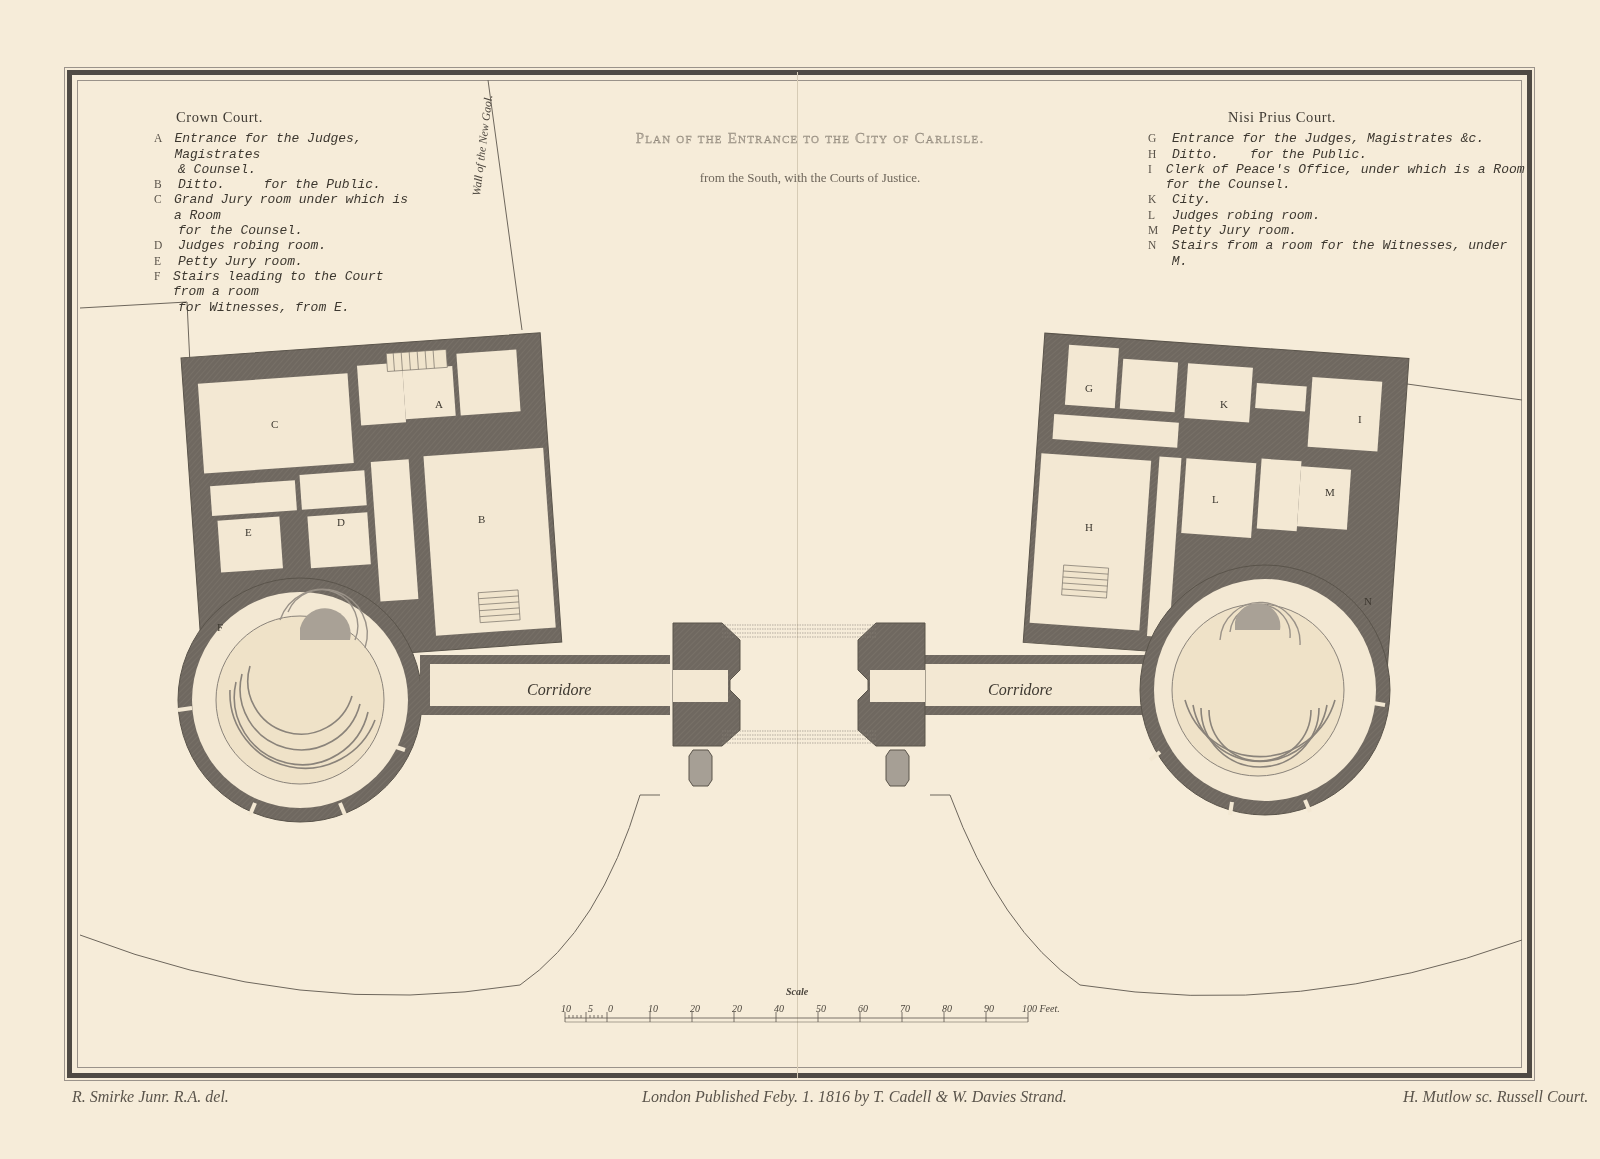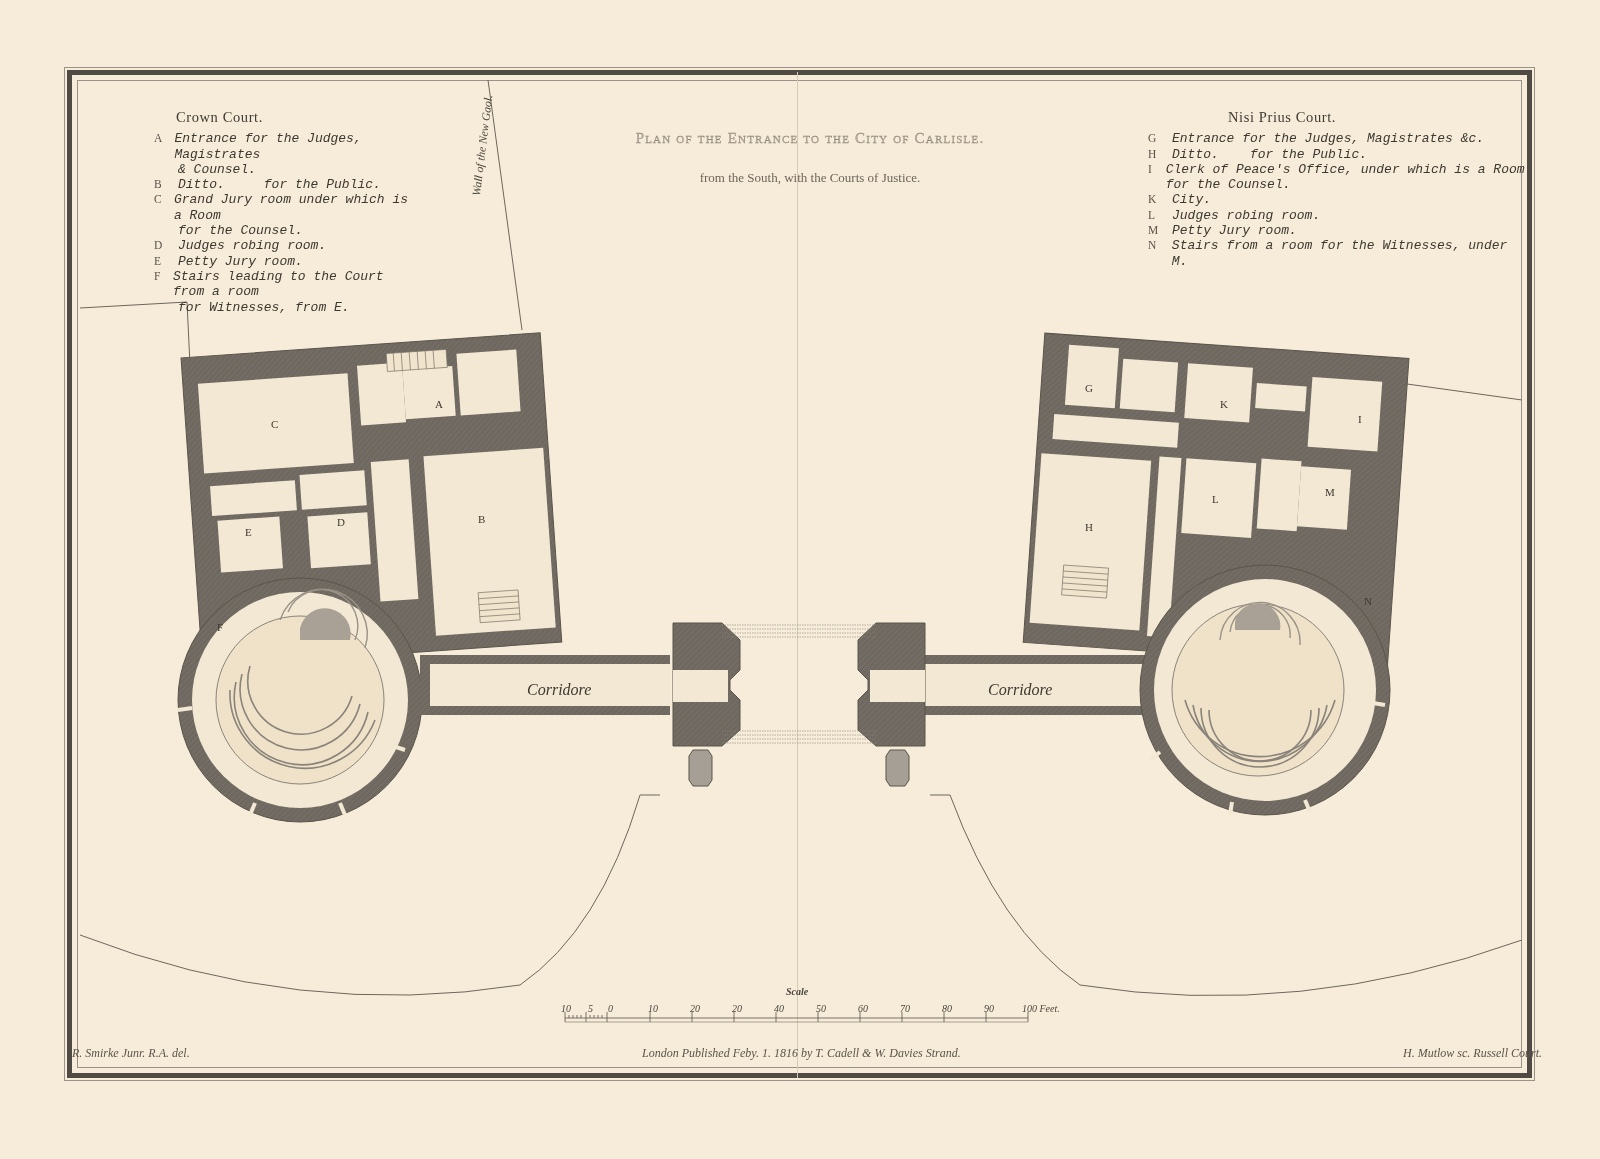--- a/index.html
+++ b/index.html
@@ -48,21 +48,21 @@
     font-size:13px; color:#6e665b;
   }
   .gaol {
     position:absolute; left:470px; top:195px; font-size:11.5px; font-style:italic;
     transform:rotate(-83deg); transform-origin:left top; white-space:nowrap; color:#4d473f;
   }
   .room-label { position:absolute; font-size:11px; color:#3d3830; }
   .corridor-label { position:absolute; font-size:16px; font-style:italic; color:#3d3830; }
   .scale-title { position:absolute; left:786px; top:986px; font-size:10px; font-style:italic;font-weight:bold; }
   .scale-tick-label { position:absolute; top:1003px; font-size:10px; font-style:italic; color:#4a443c; }
-  .footer { position:absolute; top:1046px; font-size:12px; font-style:italic; color:#5a544b; }
+  .footer { position:absolute; top:1088px; font-size:16px; font-style:italic; color:#5a544b; }
 </style>
 </head>
 <body>
 
 <div class="frame-inner-line"></div>
 <div class="frame-outer"></div>
 <div class="frame-inner-line2"></div>
 <div class="fold"></div>
 
 <svg class="plan" width="1600" height="1159" viewBox="0 0 1600 1159">

